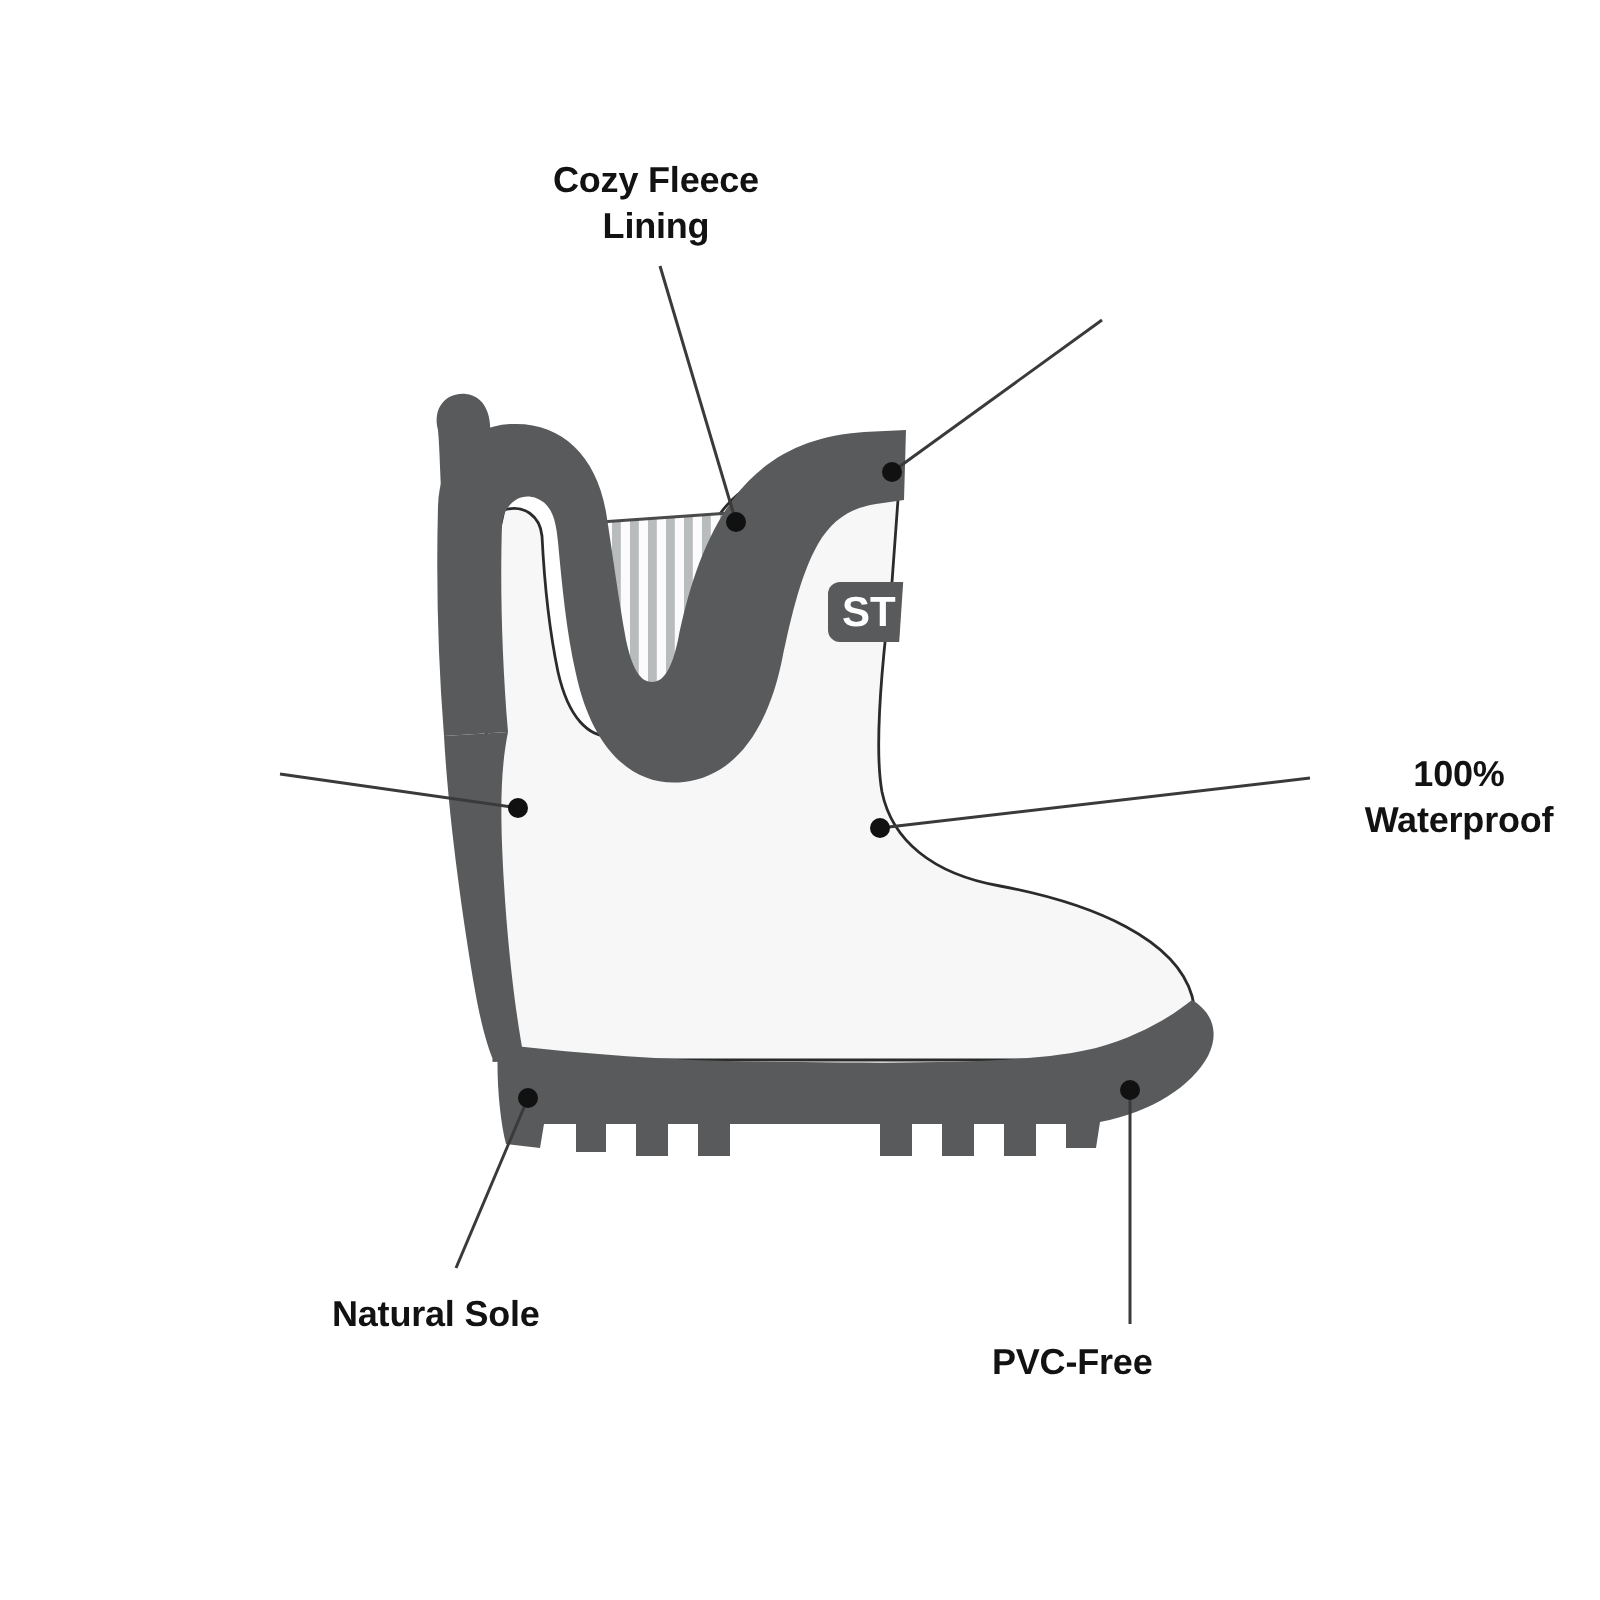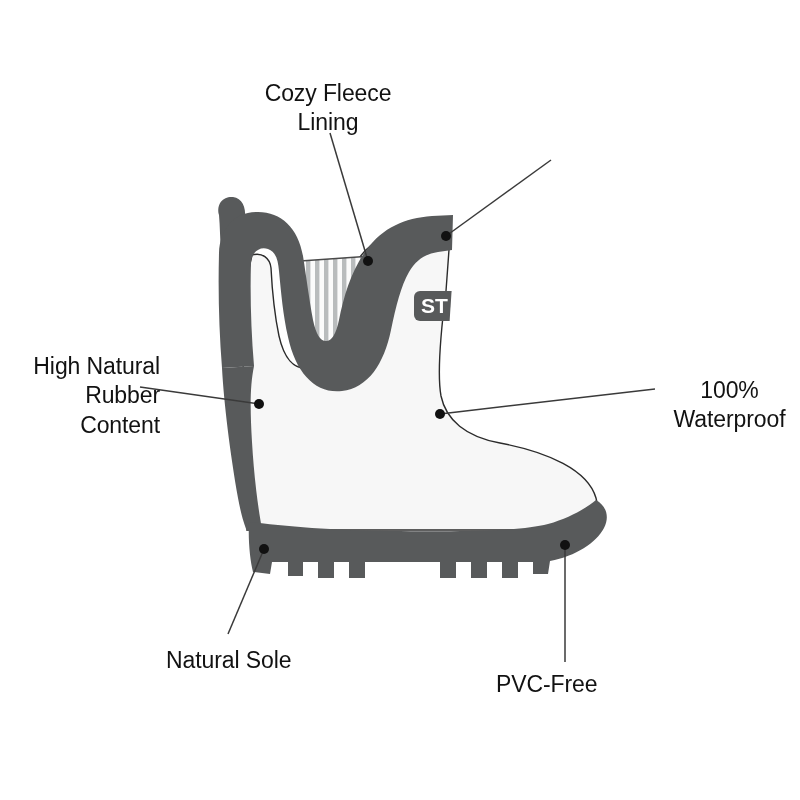--- a/index.html
+++ b/index.html
@@ -20,22 +20,22 @@
     left: 0;
     top: 0;
     width: 800px;
     height: 800px;
     display: block;
   }
   .callout-text {
     position: absolute;
     color: #121212;
     font-family: "Liberation Sans", sans-serif;
-    font-weight: normal;
-    font-size: 23px;
+    font-weight: bold;
+    font-size: 18px;
     line-height: 1.28;
     white-space: pre-line;
     letter-spacing: -0.1px;
   }
   .ta-center { text-align: center; }
   .ta-right  { text-align: right; }
   .ta-left   { text-align: left; }
 
   
   #label-fleece      { left: 248px; top: 79px;  width: 160px; }
@@ -177,23 +177,20 @@
       <circle cx="264" cy="549" r="5"></circle>
       <circle cx="565" cy="545" r="5"></circle>
     </g>
 
   </svg>
 
   <div class="callout-text ta-center" id="label-fleece">Cozy Fleece
 Lining</div>
 
 
-  <div class="callout-text ta-right" id="label-rubber">High Natural
-Rubber
-Content</div>
 
   <div class="callout-text ta-center" id="label-waterproof">100%
 Waterproof</div>
 
   <div class="callout-text ta-left" id="label-flex-sole">Natural Sole</div>
 
   <div class="callout-text ta-left" id="label-pvc-free">PVC-Free</div>
 
 </div>
 

